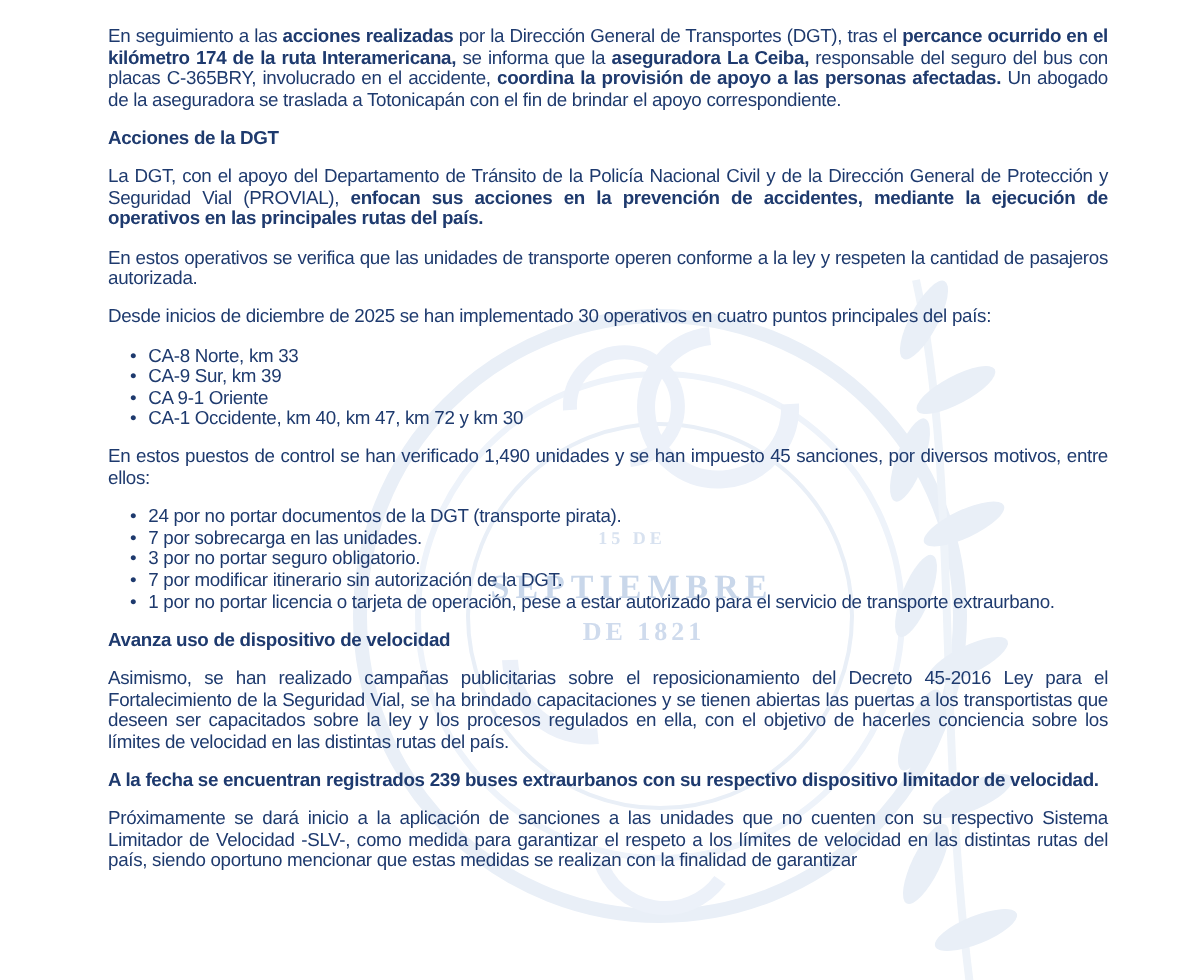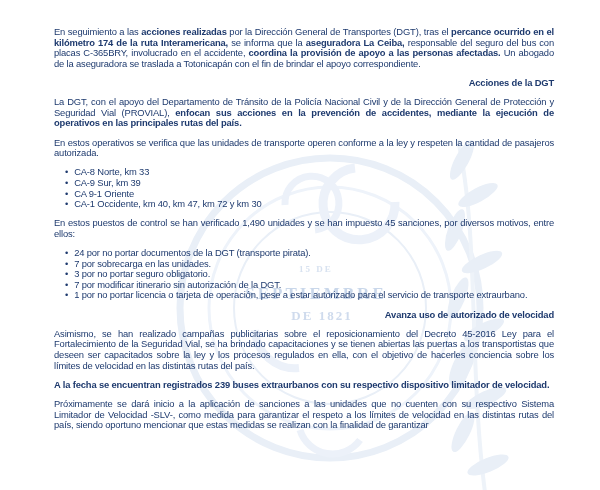--- a/index.html
+++ b/index.html
@@ -16,30 +16,30 @@
   }
   .watermark {
     position: absolute; top: 0; left: 0;
     width: 600px; height: 490px;
     z-index: 0;
     pointer-events: none;
   }
   .seal-text { font-family: "Liberation Serif", serif; font-weight: bold; }
   .doc {
     position: absolute;
-    top: 27px; left: 54px;
+    top: 13px; left: 54px;
     width: 500px;
     z-index: 1;
     color: #1e3a6e;
     font-size: 9.4px;
     line-height: 10.6px;
     letter-spacing: -0.15px;
   }
   .doc p, .doc .block { margin: 0 0 8.6px 0; text-align: justify; }
-  .doc .heading { font-weight: bold; text-align: right; }
+  .doc .heading { font-weight: bold; text-align: left; }
   .doc strong, .doc .bold { font-weight: bold; }
   .list { margin: 0 0 8.6px 0; }
   .li { text-indent: 11px; text-align: justify; }
   .li .bullet { padding-right: 6px; }
 </style>
 </head>
 <body>
 
 <div class="page">
 
@@ -84,39 +84,40 @@
   <div class="doc">
 
     <p><span>En seguimiento a las </span><strong>acciones realizadas</strong><span> por la Dirección General de Transportes (DGT), tras el </span><strong>percance ocurrido en el kilómetro 174 de la ruta Interamericana,</strong><span> se informa que la </span><strong>aseguradora La Ceiba,</strong><span> responsable del seguro del bus con placas C-365BRY, involucrado en el accidente, </span><strong>coordina la provisión de apoyo a las personas afectadas.</strong><span> Un abogado de la aseguradora se traslada a Totonicapán con el fin de brindar el apoyo correspondiente.</span></p>
 
     <p class="heading">Acciones de la DGT</p>
 
     <p><span>La DGT, con el apoyo del Departamento de Tránsito de la Policía Nacional Civil y de la Dirección General de Protección y Seguridad Vial (PROVIAL), </span><strong>enfocan sus acciones en la prevención de accidentes, mediante la ejecución de operativos en las principales rutas del país.</strong></p>
 
     <p>En estos operativos se verifica que las unidades de transporte operen conforme a la ley y respeten la cantidad de pasajeros autorizada.</p>
 
+    <p>Desde inicios de diciembre de 2025 se han implementado 30 operativos en cuatro puntos principales del país:</p>
 
     <div class="list">
       <div class="li"><span class="bullet">•</span><span>CA-8 Norte, km 33</span></div>
       <div class="li"><span class="bullet">•</span><span>CA-9 Sur, km 39</span></div>
       <div class="li"><span class="bullet">•</span><span>CA 9-1 Oriente</span></div>
       <div class="li"><span class="bullet">•</span><span>CA-1 Occidente, km 40, km 47, km 72 y km 30</span></div>
     </div>
 
     <p>En estos puestos de control se han verificado 1,490 unidades y se han impuesto 45 sanciones, por diversos motivos, entre ellos:</p>
 
     <div class="list">
       <div class="li"><span class="bullet">•</span><span>24 por no portar documentos de la DGT (transporte pirata).</span></div>
       <div class="li"><span class="bullet">•</span><span>7 por sobrecarga en las unidades.</span></div>
       <div class="li"><span class="bullet">•</span><span>3 por no portar seguro obligatorio.</span></div>
       <div class="li"><span class="bullet">•</span><span>7 por modificar itinerario sin autorización de la DGT.</span></div>
       <div class="li"><span class="bullet">•</span><span>1 por no portar licencia o tarjeta de operación, pese a estar autorizado para el servicio de transporte extraurbano.</span></div>
     </div>
 
-    <p class="heading">Avanza uso de autorizado de velocidad</p>
+    <p class="heading">Avanza uso de dispositivo de velocidad</p>
 
     <p>Asimismo, se han realizado campañas publicitarias sobre el reposicionamiento del Decreto 45-2016 Ley para el Fortalecimiento de la Seguridad Vial, se ha brindado capacitaciones y se tienen abiertas las puertas a los transportistas que deseen ser capacitados sobre la ley y los procesos regulados en ella, con el objetivo de hacerles conciencia sobre los límites de velocidad en las distintas rutas del país.</p>
 
     <p class="bold">A la fecha se encuentran registrados 239 buses extraurbanos con su respectivo dispositivo limitador de velocidad.</p>
 
     <p>Próximamente se dará inicio a la aplicación de sanciones a las unidades que no cuenten con su respectivo Sistema Limitador de Velocidad -SLV-, como medida para garantizar el respeto a los límites de velocidad en las distintas rutas del país, siendo oportuno mencionar que estas medidas se realizan con la finalidad de garantizar</p>
 
   </div>
 </div>
 

